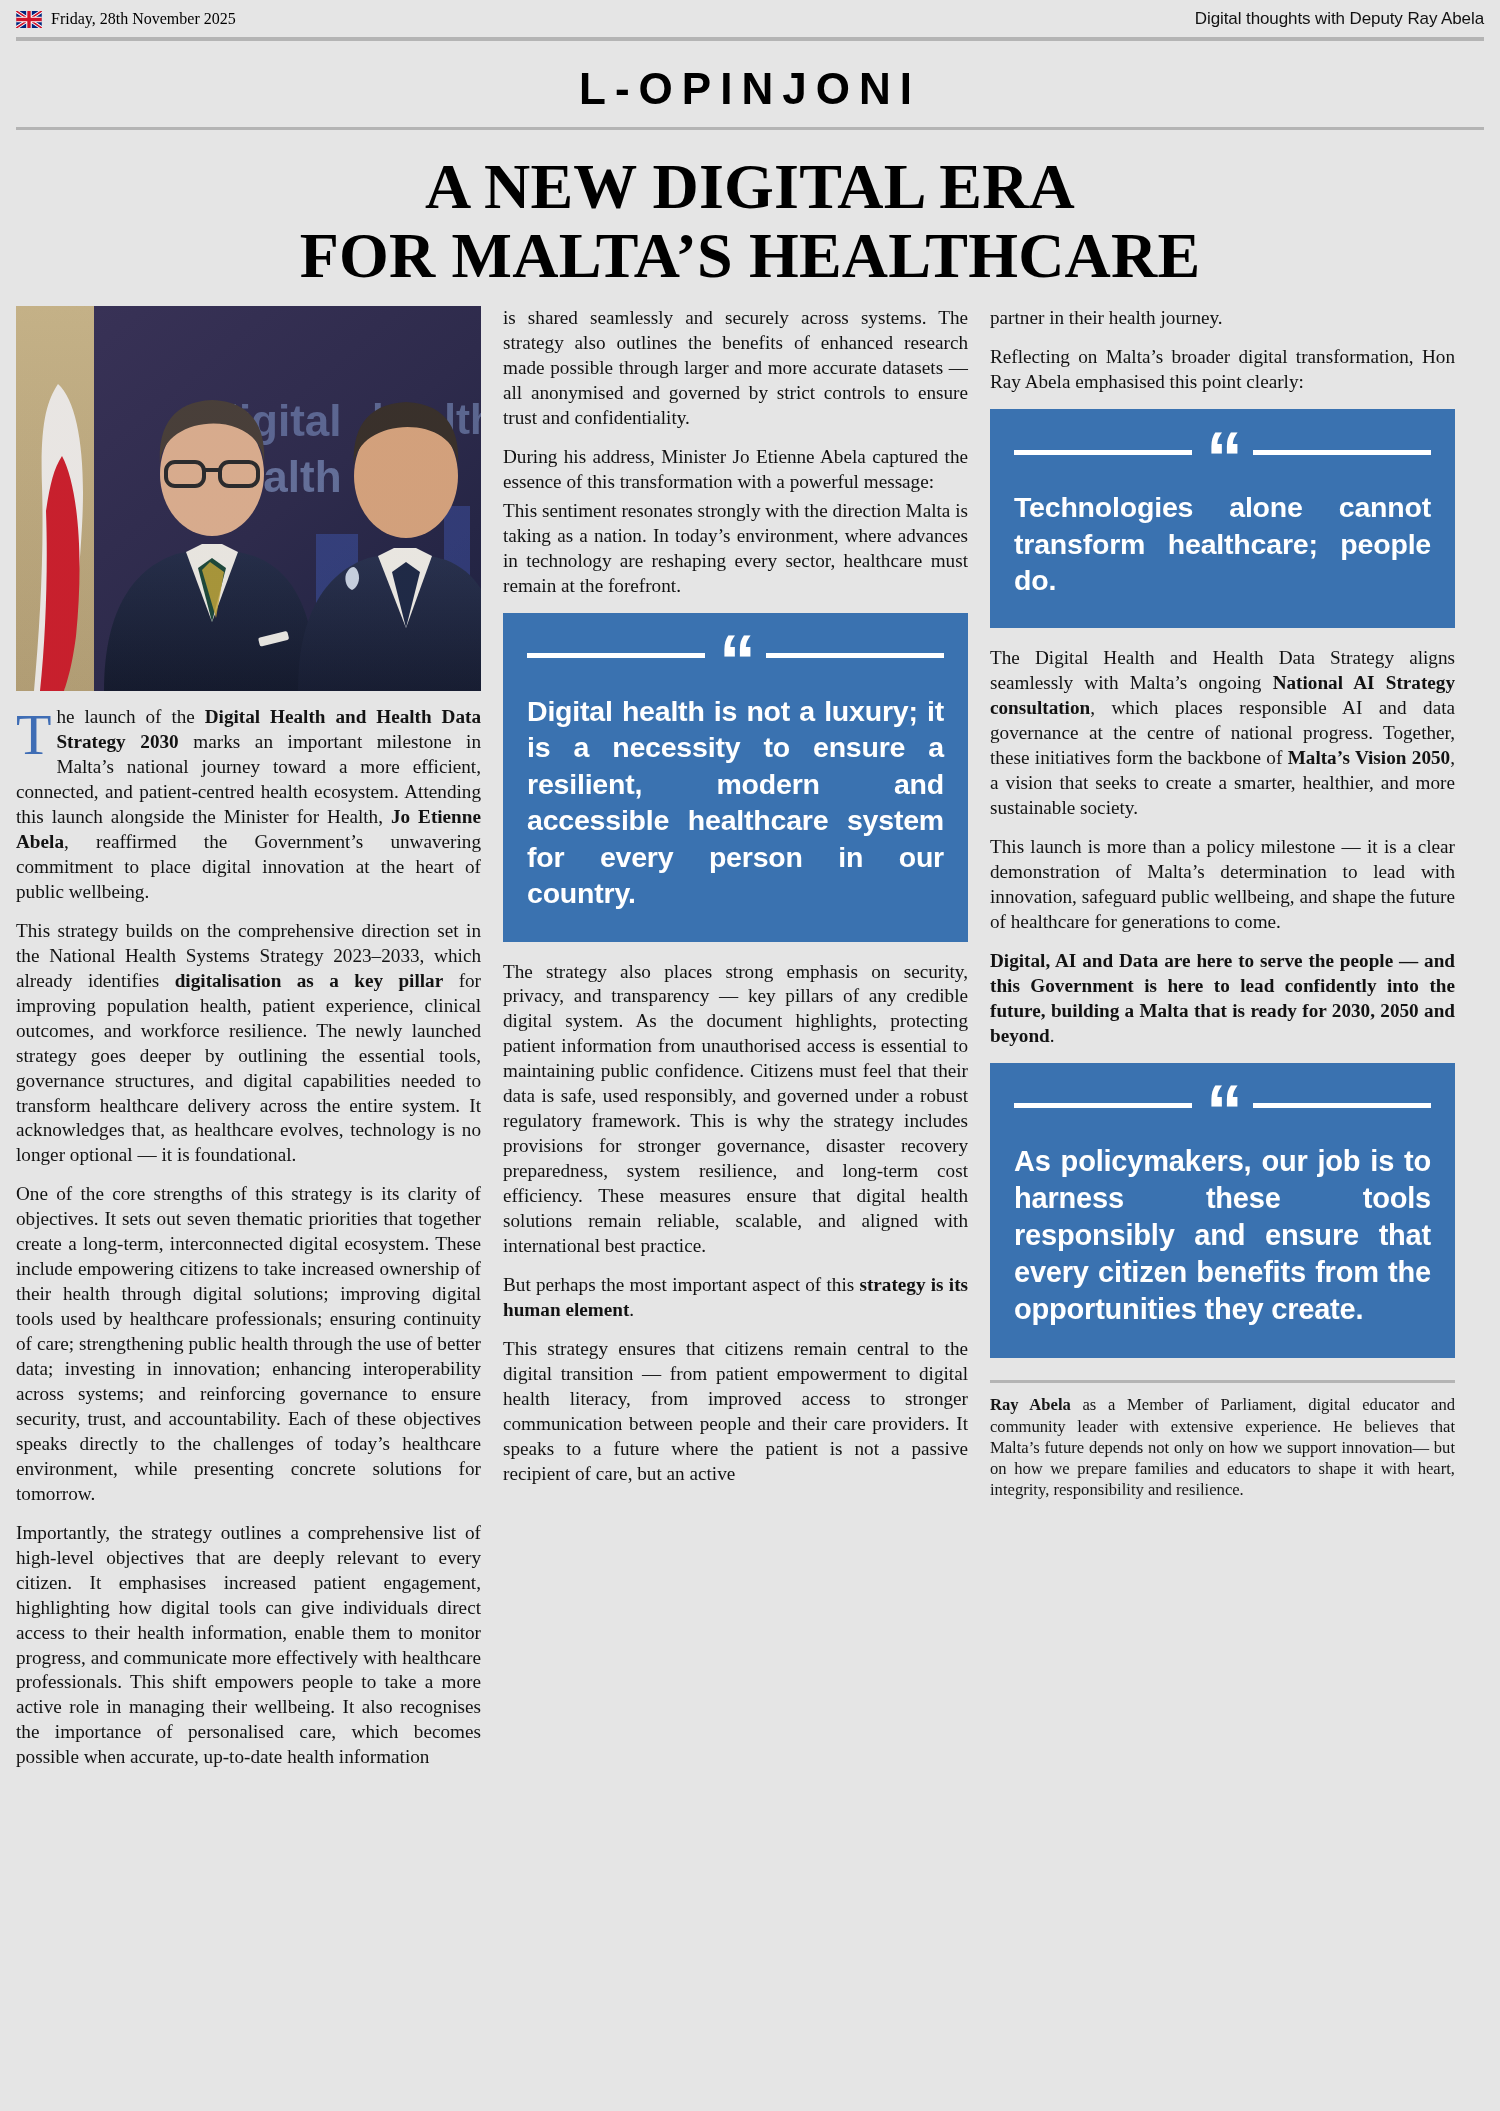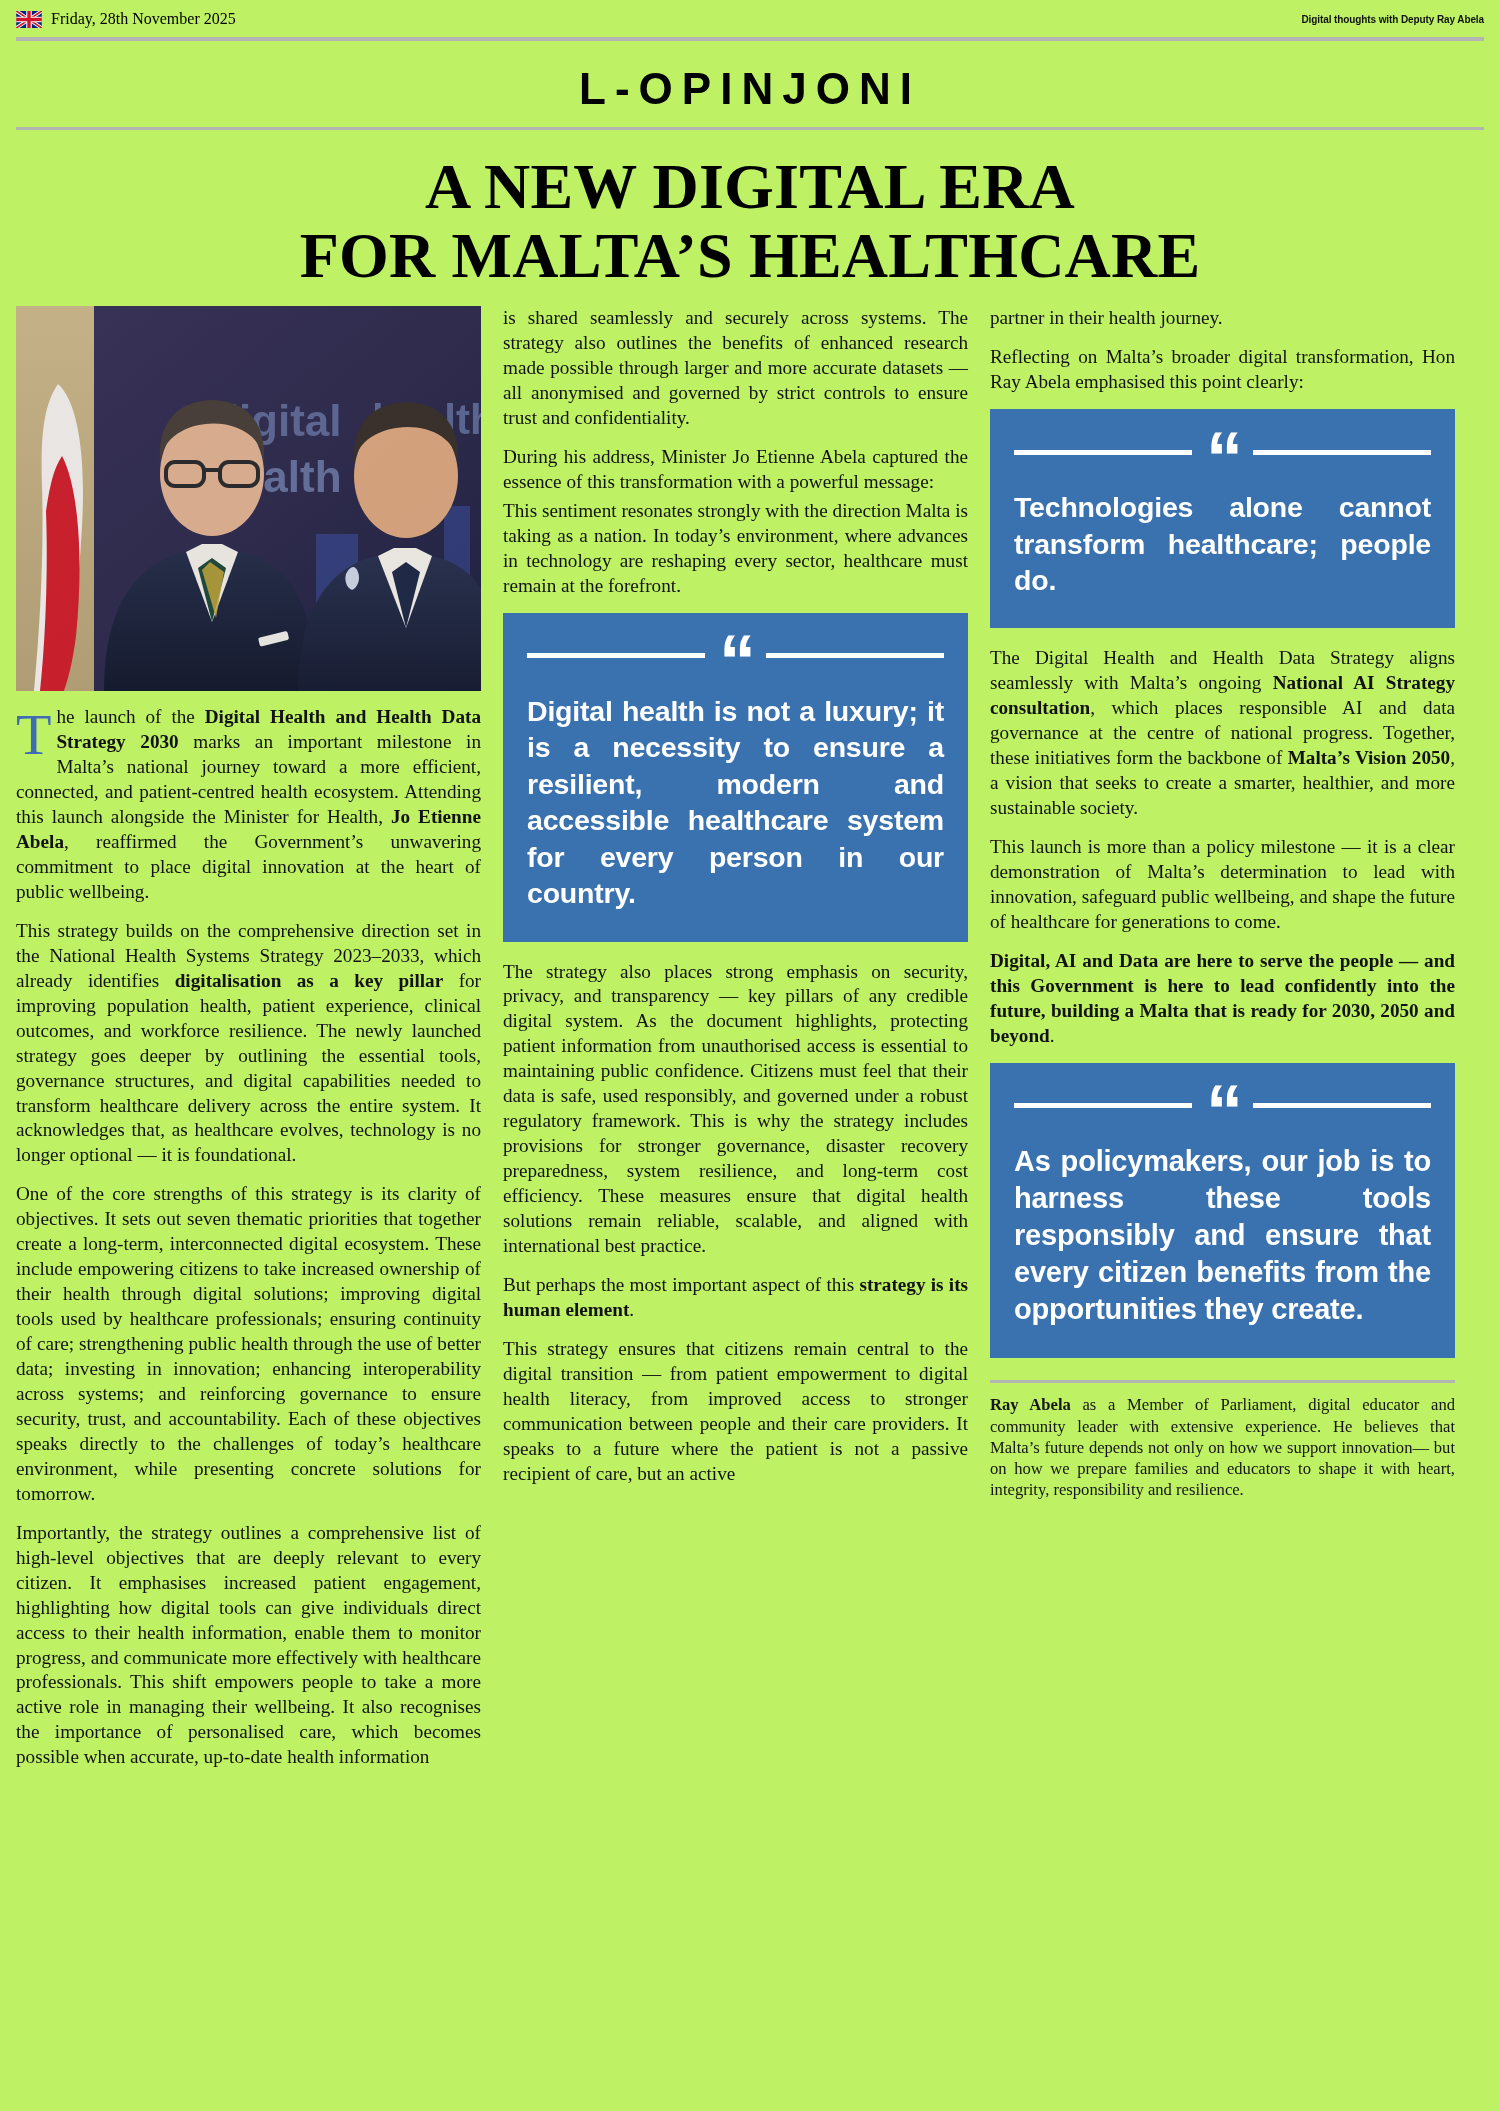--- a/index.html
+++ b/index.html
@@ -6,42 +6,42 @@
   html, body {
     width: 1500px;
     height: 2111px;
     background: #ffffff;
     font-family: "Liberation Serif", serif;
   }
   .page {
     position: relative;
     width: 1500px;
     height: 2111px;
-    background: #bef264;
+    background: #e5e5e5;
     padding: 0 16px;
   }
 
   
   .topbar {
     display: flex;
     align-items: center;
     justify-content: space-between;
     height: 30px;
     padding-top: 8px;
   }
   .topbar-left { display: flex; align-items: center; gap: 9px; }
   .flag-icon {
     width: 26px; height: 17px;
     display: block;
     flex: 0 0 auto;
   }
   .topbar-right {
     font-family: "Liberation Sans", sans-serif;
-    font-size: 10px;
-    font-weight: 700;
+    font-size: 17px;
+    font-weight: 400;
     color: #111;
     letter-spacing: -0.1px;
   }
   .rule-thick {
     height: 4px;
     background: #b4b4b4;
     margin-top: 7px;
   }
   .brand {
     text-align: center;

